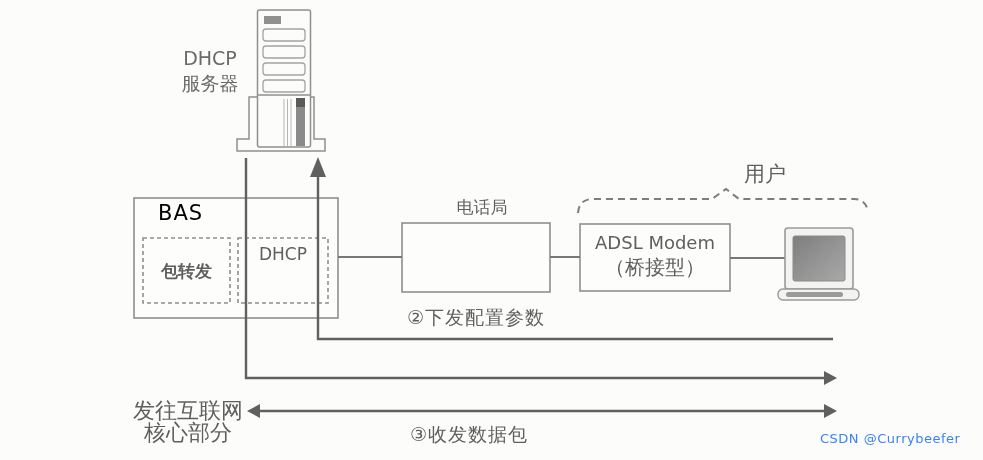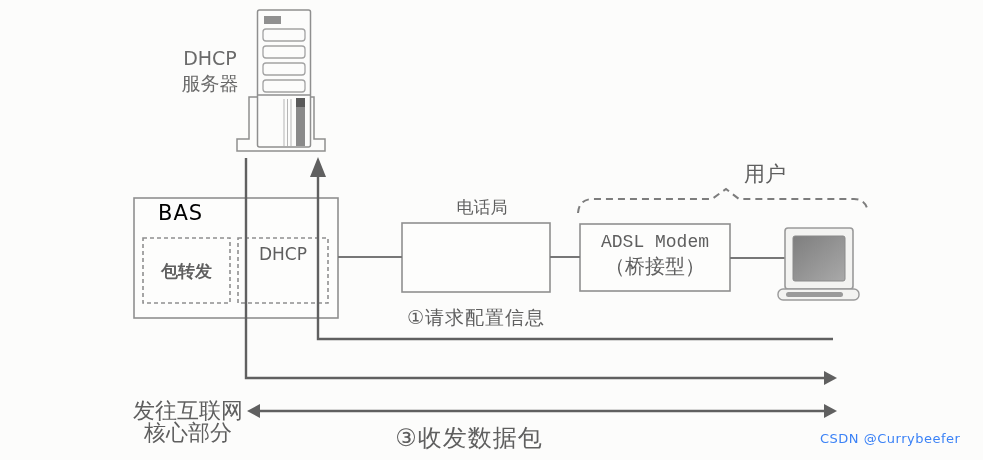--- a/index.html
+++ b/index.html
@@ -12,26 +12,26 @@
     overflow:hidden;
   }
   .layer{position:absolute;left:0;top:0;}
   .label{position:absolute;text-align:center;white-space:nowrap;}
   .l-dhcp-server{left:158px;top:46px;width:104px;font-size:19px;line-height:25px;color:#6a6a6a;}
   .l-bas{left:146px;top:201px;font-size:21px;color:#000000;letter-spacing:1px;margin-left:12px;}
   .l-pf{left:143px;top:260px;width:87px;font-size:17px;font-weight:bold;}
   .l-relay{left:238px;top:242px;width:90px;font-size:17px;line-height:24px;}
   .l-co{left:427px;top:196px;width:110px;font-size:17px;}
   .l-dslam{left:402px;top:243px;width:148px;font-size:21px;letter-spacing:1.5px;color:#6a6a6a;}
-  .l-adsl{left:580px;top:230px;width:150px;font-size:18px;line-height:25px;font-family:Liberation Mono, monospace;}
+  .l-adsl{left:580px;top:230px;width:150px;font-size:18px;line-height:25px;}
   .l-adsl .sub{font-size:20px;}
   .l-user{left:686px;top:160px;width:100px;font-size:21px;text-align:right;}
   .l-flow1{left:390px;top:305px;width:172px;font-size:19px;letter-spacing:1px;}
   .l-flow2{left:395px;top:348px;width:172px;font-size:19px;letter-spacing:1px;}
-  .l-flow3{left:393px;top:422px;width:152px;font-size:24px;letter-spacing:1px;}
+  .l-flow3{left:393px;top:422px;width:152px;font-size:19px;letter-spacing:1px;}
   .l-inet{left:126px;top:400px;width:124px;font-size:22px;line-height:22px;}
   .l-watermark{left:820px;top:431px;font-size:13px;color:#3b82f6;letter-spacing:0.5px;}
 </style>
 </head>
 <body>
 
 <div class="canvas">
 
   <svg class="layer" width="983" height="460" viewBox="0 0 983 460">
     <defs>
@@ -105,21 +105,21 @@
   <div class="label l-co">电话局</div>
 
 
   <div class="label l-adsl">
     <div>ADSL Modem</div>
     <div class="sub">（桥接型）</div>
   </div>
 
   <div class="label l-user">用户</div>
 
-  <div class="label l-flow1">①请求配置信息</div>
+  <div class="label l-flow1">②下发配置参数</div>
   <div class="label l-flow3">③收发数据包</div>
 
   <div class="label l-inet">
     <div>发往互联网</div>
     <div>核心部分</div>
   </div>
 
   <div class="label l-watermark">CSDN @Currybeefer</div>
 
 </div>

